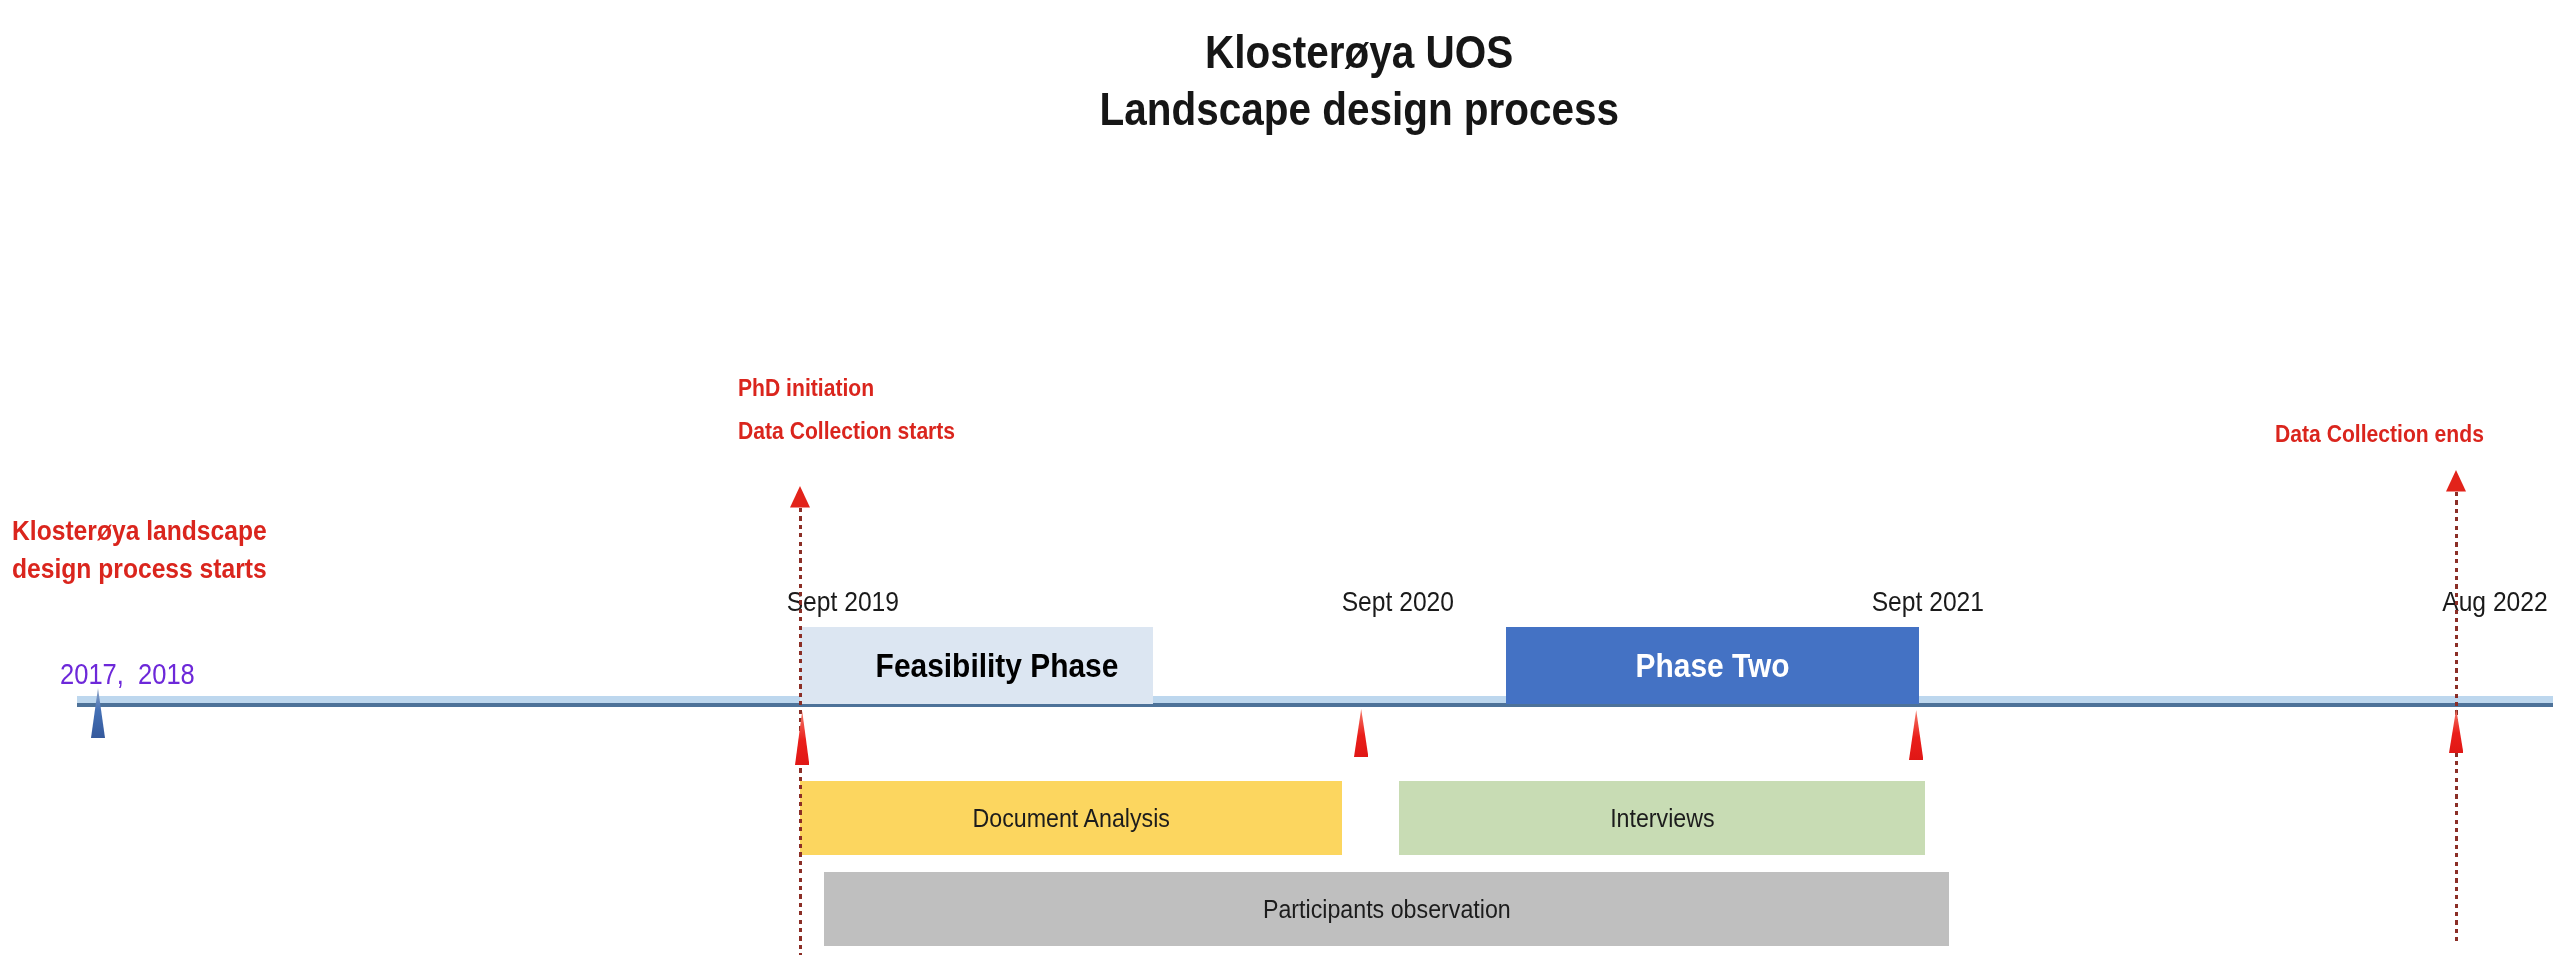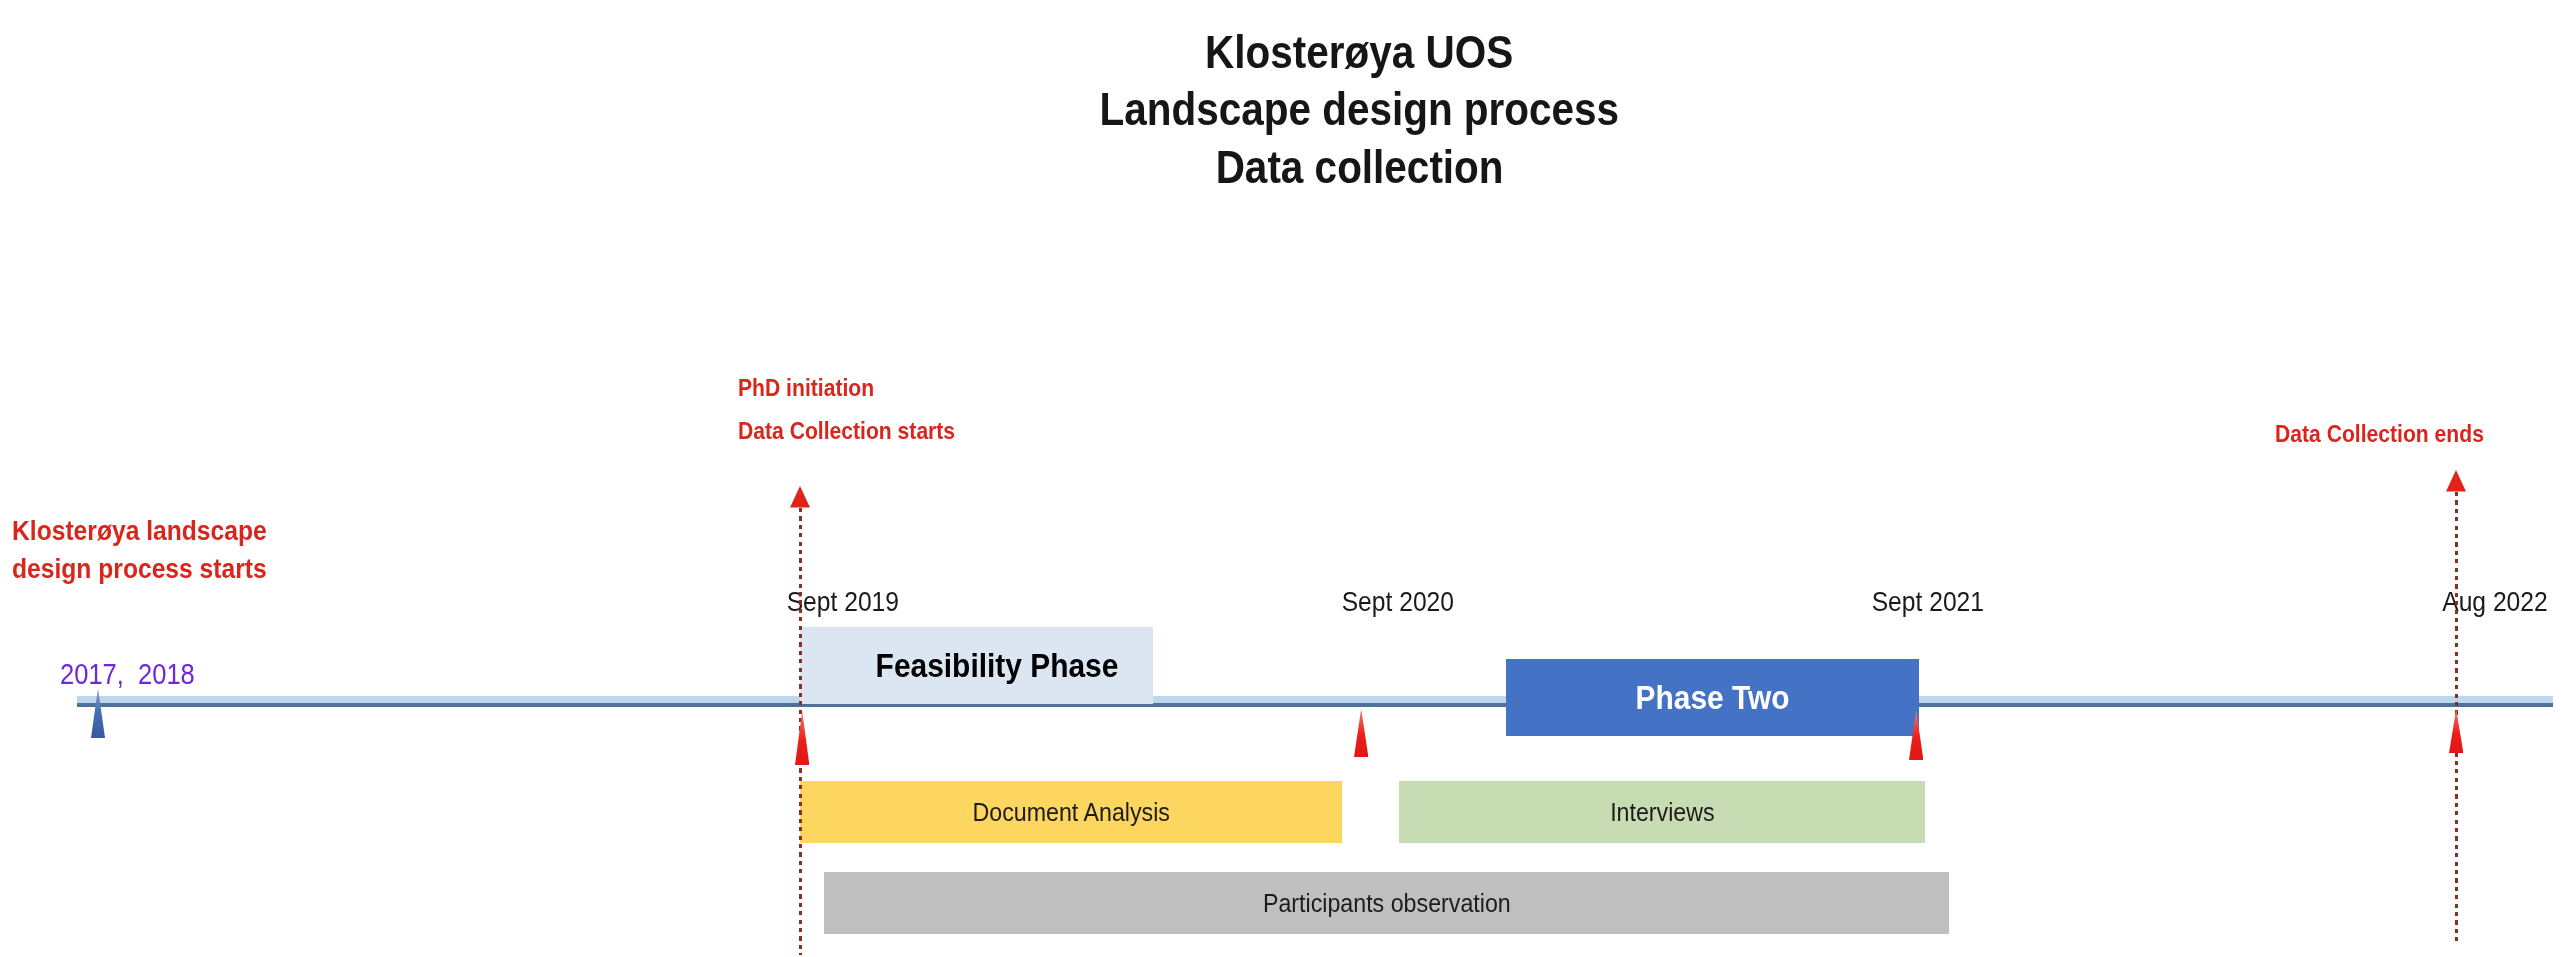--- a/index.html
+++ b/index.html
@@ -24,21 +24,21 @@
     width:216px;text-align:right;top:586px;
     color:#1a1a1a;font-size:28px;white-space:nowrap;
   }
   .years{color:#6d28d9;font-size:29px;white-space:pre;}
   .phasebar{
     top:627px;height:77px;
     display:flex;align-items:center;justify-content:center;
     font-weight:bold;font-size:34px;line-height:37px;text-align:center;
   }
   .actbar{
-    height:62px;
+    height:74px;
     display:flex;align-items:center;justify-content:center;
     color:#1c1c1c;font-size:26.4px;white-space:nowrap;
   }
   .band{top:696px;height:7.8px;background:#bdd7ee;}
   .line{top:703px;height:3.6px;background:#4d7299;}
   .dotline{
     width:3px;
     background-image:repeating-linear-gradient(to bottom,#8b2e26 0px,#8b2e26 4.2px,rgba(0,0,0,0) 4.2px,rgba(0,0,0,0) 8.4px);
   }
   .spike{clip-path:polygon(50% 0,100% 100%,0 100%);}
@@ -49,23 +49,20 @@
 </head>
 <body>
 
 <div id="stage">
 
   <div class="abs title-line" style="top:23px;">
     <span class="cxc">Klosterøya UOS</span>
   </div>
   <div class="abs title-line" style="top:80px;">
     <span class="cxc">Landscape design process</span>
-  </div>
-  <div class="abs title-line" style="top:138px;">
-    <span class="cxc">Data collection</span>
   </div>
 
   <div class="abs red-note" style="left:738px;top:374px;">
     <span class="cxl">PhD initiation</span>
   </div>
   <div class="abs red-note" style="left:738px;top:417px;">
     <span class="cxl">Data Collection starts</span>
   </div>
 
   <div class="abs red-note" style="left:2275px;top:420px;">
@@ -95,21 +92,21 @@
   <div class="abs tick" style="left:2339px;">
     <span class="cxc">Aug 2022</span>
   </div>
 
   <div class="abs band" style="left:77px;width:2476px;"></div>
   <div class="abs line" style="left:77px;width:2476px;"></div>
 
   <div class="abs phasebar" style="left:800px;width:312px;background:#dce6f2;color:#000000;padding-left:41px;">
     <span class="cxc" style="width:288px;">Feasibility Phase</span>
   </div>
-  <div class="abs phasebar" style="left:1506px;width:413px;background:#4472c4;color:#ffffff;margin-top:32px;">
+  <div class="abs phasebar" style="left:1506px;width:413px;background:#4472c4;color:#ffffff;">
     <span class="cxc">Phase Two</span>
   </div>
 
   <div class="abs actbar" style="left:800px;top:781px;width:542px;background:#fcd65f;">
     <span class="cxc">Document Analysis</span>
   </div>
   <div class="abs actbar" style="left:1399px;top:781px;width:526px;background:#c8dcb4;">
     <span class="cxc">Interviews</span>
   </div>
   <div class="abs actbar" style="left:824px;top:872px;width:1125px;background:#bfbfbf;">

